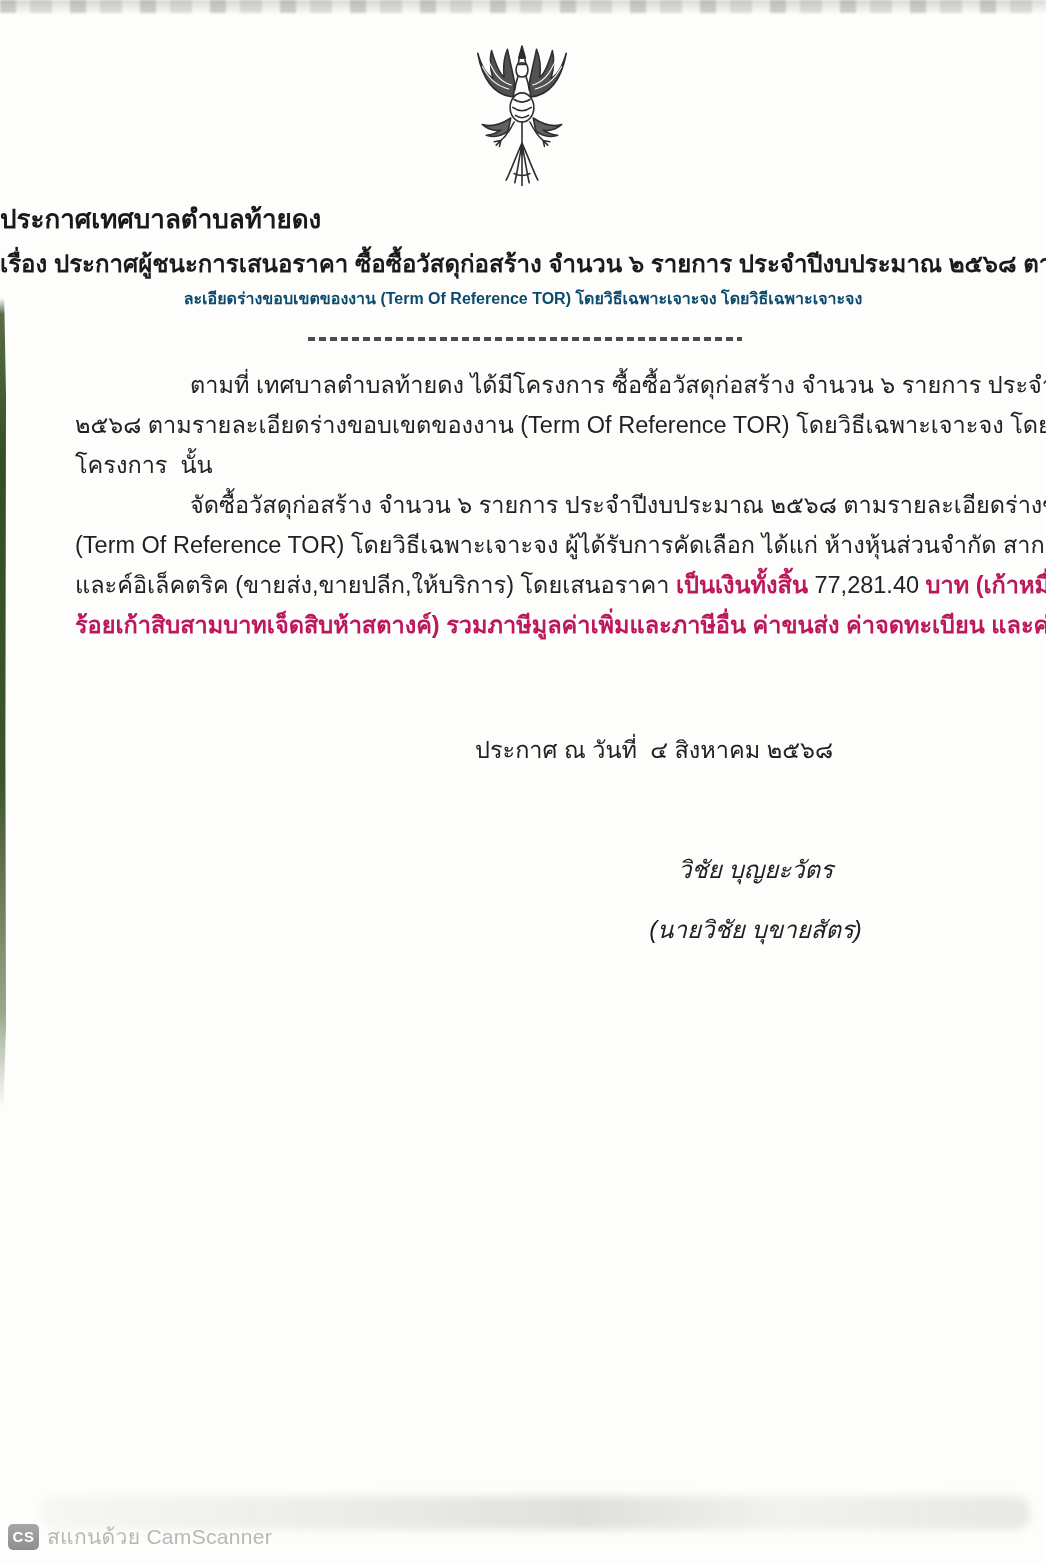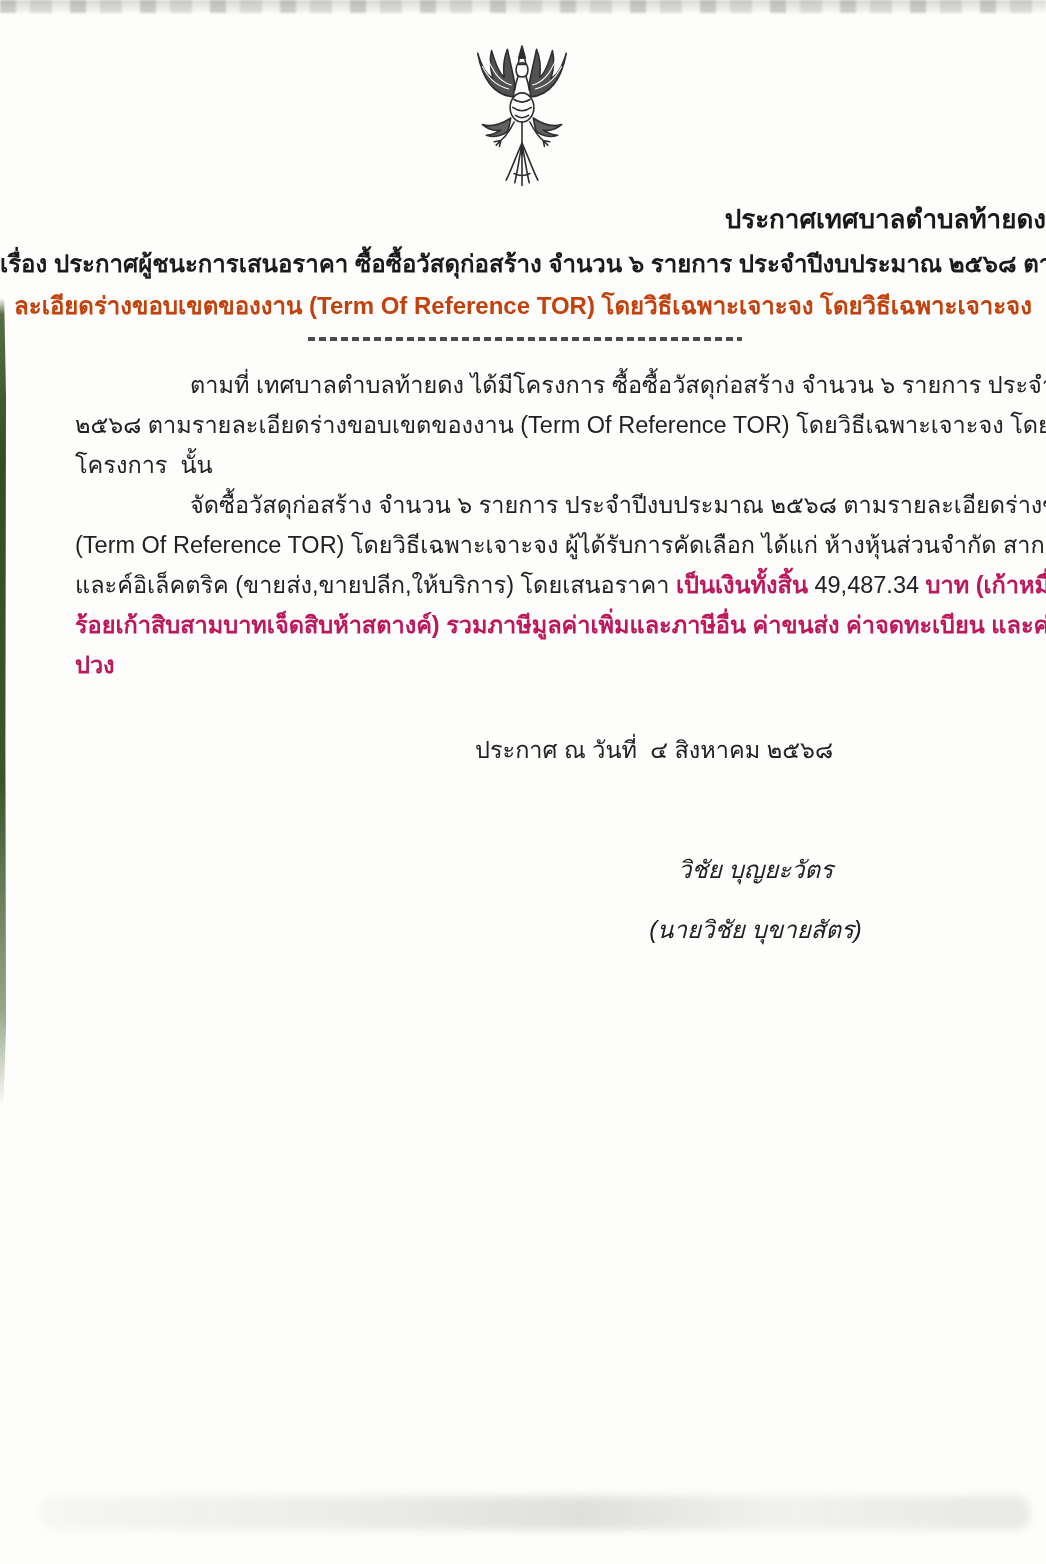--- a/index.html
+++ b/index.html
@@ -52,31 +52,31 @@
 
   
   .emblem {
     position: absolute; left: 452px; top: 44px; width: 140px; height: 152px;
   }
   .emblem svg { width: 100%; height: 100%; }
 
   
   .doc-title {
     position: absolute; left: 0; top: 198px; width: 100%;
-    text-align: right; font-size: 26px; font-weight: 700; color: #191919;
+    text-align: left; font-size: 26px; font-weight: 700; color: #191919;
     white-space: pre;
   }
   .subject-line1 {
     position: absolute; left: 0; top: 244px; width: 100%;
     text-align: center; font-size: 24px; font-weight: 700; color: #1b1b1b;
     white-space: pre;
   }
   .subject-line2 {
     position: absolute; left: 0; top: 286px; width: 100%;
-    text-align: center; font-size: 24px; font-weight: 700; color: #c2410c;
+    text-align: center; font-size: 16px; font-weight: 700; color: #0c4a6e;
     white-space: pre;
   }
   .dashed-sep {
     position: absolute; left: 308px; top: 337px; width: 434px; height: 4px;
     background: repeating-linear-gradient(90deg, #4c4c4c 0 7px, transparent 7px 11px);
   }
 
   .bodyline {
     position: absolute; left: 75px; width: 910px;
     font-size: 23.5px; font-weight: 400; color: #222;
@@ -169,25 +169,28 @@
   <div class="subject-line1">เรื่อง ประกาศผู้ชนะการเสนอราคา ซื้อซื้อวัสดุก่อสร้าง จำนวน ๖ รายการ ประจำปีงบประมาณ ๒๕๖๘ ตามราย</div>
   <div class="subject-line2">ละเอียดร่างขอบเขตของงาน (Term Of Reference TOR) โดยวิธีเฉพาะเจาะจง โดยวิธีเฉพาะเจาะจง</div>
   <div class="dashed-sep"></div>
 
   <div class="bodyline indent" style="top: 366px;">ตามที่ เทศบาลตำบลท้ายดง ได้มีโครงการ ซื้อซื้อวัสดุก่อสร้าง จำนวน ๖ รายการ ประจำปีงบประมาณ</div>
   <div class="bodyline" style="top: 406px;">๒๕๖๘ ตามรายละเอียดร่างขอบเขตของงาน (Term Of Reference TOR) โดยวิธีเฉพาะเจาะจง โดยวิธีเฉพาะ</div>
   <div class="bodyline" style="top: 446px;">โครงการ  นั้น</div>
 
   <div class="bodyline indent" style="top: 486px;">จัดซื้อวัสดุก่อสร้าง จำนวน ๖ รายการ ประจำปีงบประมาณ ๒๕๖๘ ตามรายละเอียดร่างขอบเขตของงาน</div>
   <div class="bodyline" style="top: 526px;">(Term Of Reference TOR) โดยวิธีเฉพาะเจาะจง ผู้ได้รับการคัดเลือก ได้แก่ ห้างหุ้นส่วนจำกัด สากลเฟอร์นิเจอร์</div>
-  <div class="bodyline" style="top: 566px;"><span>และค์อิเล็คตริค (ขายส่ง,ขายปลีก,ให้บริการ) โดยเสนอราคา </span><span class="b">เป็นเงินทั้งสิ้น </span><span>49,487.34 </span><span class="b">บาท (เก้าหมื่นเก้าพันสาม</span></div>
+  <div class="bodyline" style="top: 566px;"><span>และค์อิเล็คตริค (ขายส่ง,ขายปลีก,ให้บริการ) โดยเสนอราคา </span><span class="b">เป็นเงินทั้งสิ้น </span><span>77,281.40 </span><span class="b">บาท (เก้าหมื่นเก้าพันสาม</span></div>
   <div class="bodyline b" style="top: 606px;">ร้อยเก้าสิบสามบาทเจ็ดสิบห้าสตางค์) รวมภาษีมูลค่าเพิ่มและภาษีอื่น ค่าขนส่ง ค่าจดทะเบียน และค่าใช้จ่ายอื่นๆ ทั้ง</div>
-  <div class="bodyline b" style="top: 646px;">ปวง</div>
 
   <div class="issued-line">ประกาศ ณ วันที่  ๔ สิงหาคม ๒๕๖๘</div>
 
   <div class="sig-block">
     <div class="sig-name">วิชัย บุญยะวัตร</div>
     <div class="sig-paren">(นายวิชัย บุขายสัตร)</div>
   </div>
 
+  <div class="cs-footer">
+    <div class="cs-badge">CS</div>
+    <div class="cs-text">สแกนด้วย CamScanner</div>
+  </div>
 
 </div>
 
 </body></html>

